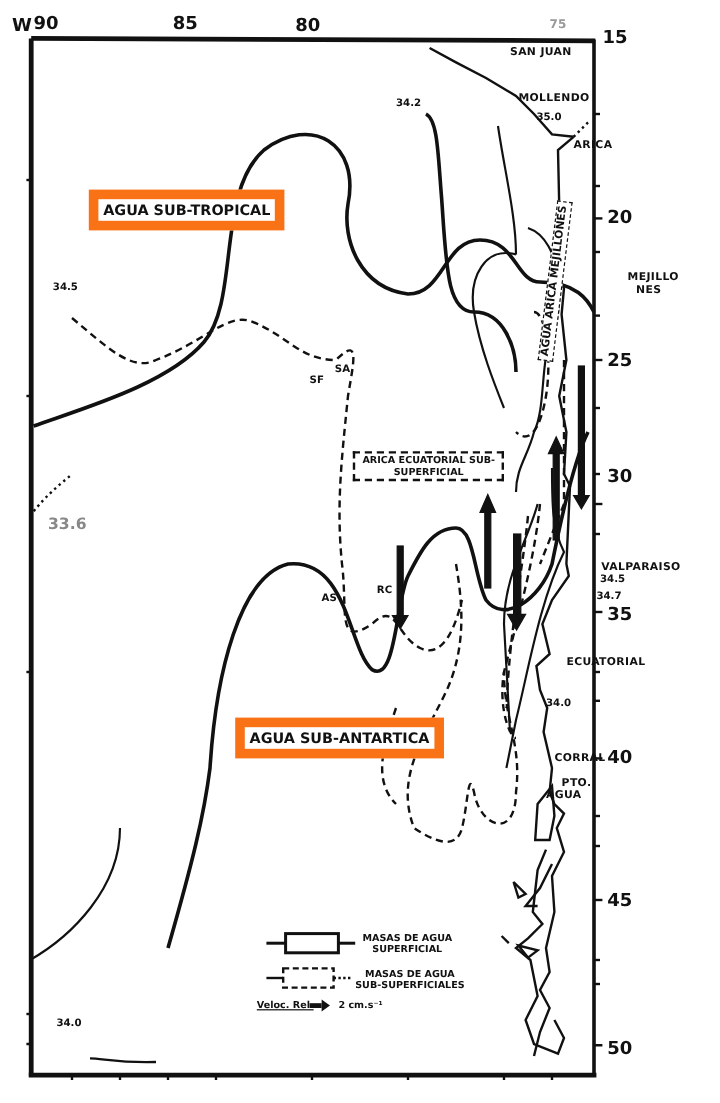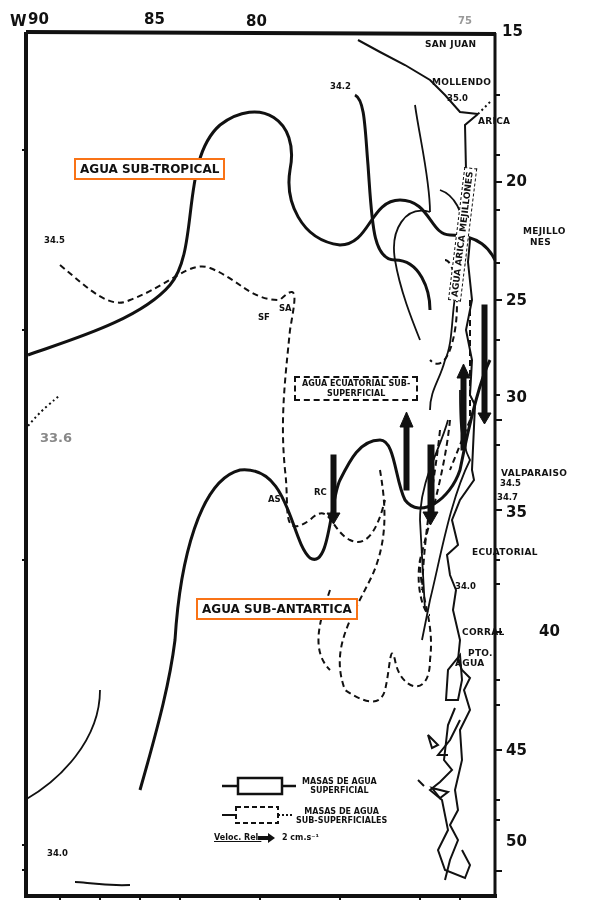--- a/index.html
+++ b/index.html
@@ -2,21 +2,21 @@
 <html><head>
 <meta charset="utf-8">
 <style>
   html, body { margin:0; padding:0; background:#ffffff; }
   body { width:600px; height:919px; position:relative; overflow:hidden; font-family:"DejaVu Sans", sans-serif; color:#111; }
   svg { position:absolute; left:0; top:0; }
   .lbl { position:absolute; font-weight:bold; color:#111; white-space:nowrap; line-height:1; }
   .axis { font-size:15px; }
   .place { font-size:9px; letter-spacing:0.3px; }
   .iso { font-size:8.5px; }
-  .box { position:absolute; border:2px solid #f97316; background:#fff; font-weight:bold; white-space:nowrap; }
+  .box { position:absolute; border:8px solid #f97316; background:#fff; font-weight:bold; white-space:nowrap; }
   .box.dashed { border:2px dashed #111; }
   .legend-text { position:absolute; font-size:8px; font-weight:bold; line-height:1.1; text-align:center; }
 </style>
 </head>
 <body>
 
 <svg width="600" height="919" viewBox="0 0 600 919">
 
   <g stroke="#111" fill="none">
     <line x1="26" y1="32" x2="496" y2="34" stroke-width="4"></line>
@@ -129,28 +129,28 @@
 <div class="lbl axis" style="left:10px;top:14px;">W</div>
 <div class="lbl axis" style="left:28px;top:12px;">90</div>
 <div class="lbl axis" style="left:144px;top:12px;">85</div>
 <div class="lbl axis" style="left:246px;top:14px;">80</div>
 <div class="lbl axis" style="left:458px;top:16px;font-size:10px;color:#999;">75</div>
 <div class="lbl axis" style="left:502px;top:24px;">15</div>
 <div class="lbl axis" style="left:506px;top:174px;">20</div>
 <div class="lbl axis" style="left:506px;top:293px;">25</div>
 <div class="lbl axis" style="left:506px;top:390px;">30</div>
 <div class="lbl axis" style="left:506px;top:505px;">35</div>
-<div class="lbl axis" style="left:506px;top:624px;margin-left:33px;">40</div>
+<div class="lbl axis" style="left:506px;top:624px;">40</div>
 <div class="lbl axis" style="left:506px;top:743px;">45</div>
-<div class="lbl axis" style="left:506px;top:834px;">50</div>
+<div class="lbl axis" style="left:506px;top:866px;">50</div>
 
 <div class="box" style="left:74px;top:158px;padding:2px 4px;font-size:12px;">AGUA SUB-TROPICAL</div>
 <div class="box" style="left:196px;top:598px;padding:2px 4px;font-size:12px;">AGUA SUB-ANTARTICA</div>
 <div class="box dashed" style="left:294px;top:376px;padding:1px 6px;font-size:8px;text-align:center;line-height:1.2;">
-  <div>AGUA ECUATORIAL SUB-</div>
+  <div>ARICA ECUATORIAL SUB-</div>
   <div>SUPERFICIAL</div>
 </div>
 <div class="lbl" style="left:448px;top:300px;font-size:9px;transform:rotate(-83deg);transform-origin:left top;border:1.5px dashed #111;padding:1px 3px;background:#fff;">AGUA ARICA MEJILLONES</div>
 
 <div class="lbl place" style="left:425px;top:40px;">SAN JUAN</div>
 <div class="lbl place" style="left:432px;top:78px;">MOLLENDO</div>
 <div class="lbl place" style="left:478px;top:117px;">ARICA</div>
 <div class="lbl place" style="left:523px;top:227px;">MEJILLO</div>
 <div class="lbl place" style="left:530px;top:238px;">NES</div>
 <div class="lbl place" style="left:501px;top:469px;">VALPARAISO</div>

